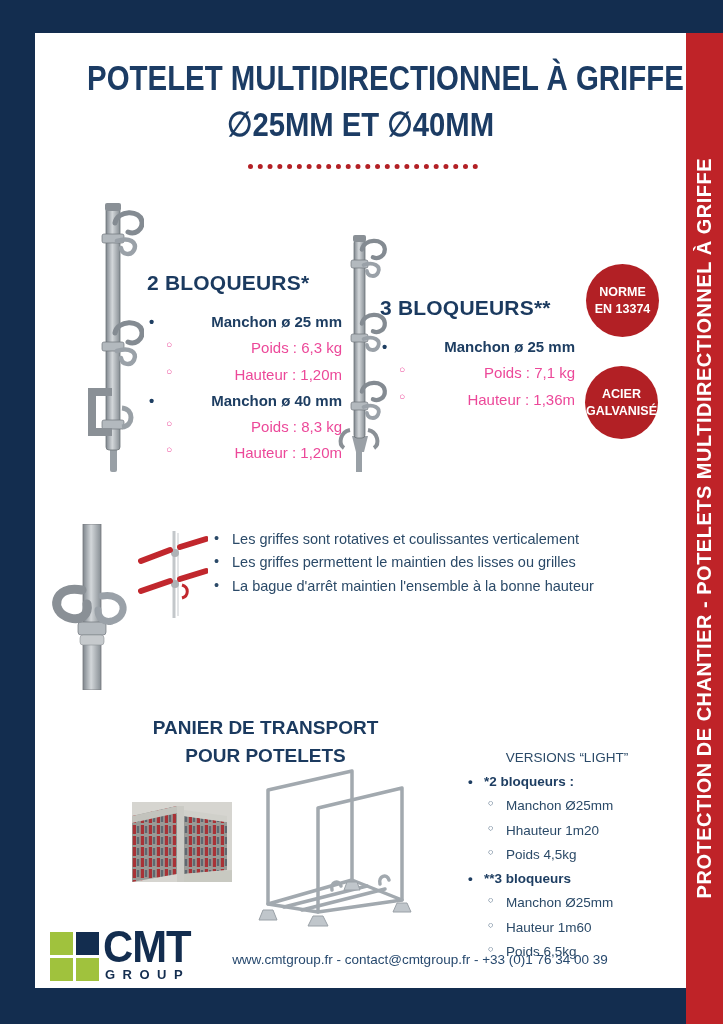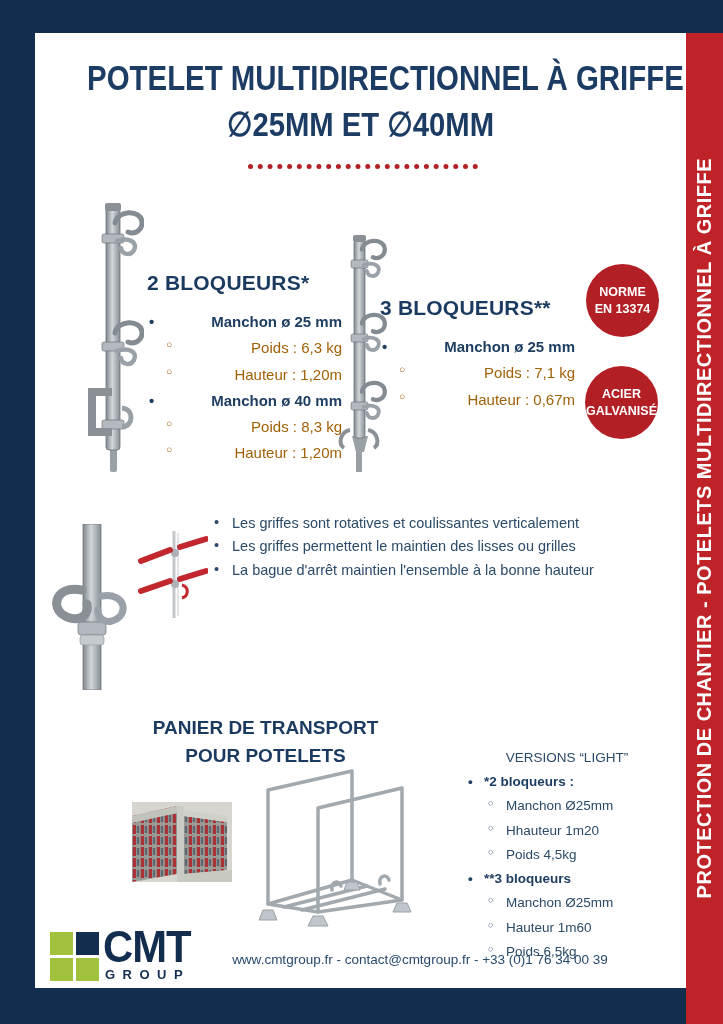--- a/index.html
+++ b/index.html
@@ -30,31 +30,31 @@
   .dotted{position:absolute;left:248px;top:164px;width:230px;height:0;
     border-top:5px dotted #b32025;}
   
   .spec{position:absolute;}
   .spec-left{left:147px;top:255px;width:195px;margin-top:16px;}
   .spec-right{left:380px;top:296px;width:195px;}
   .spec h2{margin:0 0 14px 0;font-size:21px;font-weight:700;color:#1b3a5f;letter-spacing:0.2px;}
   .spec-list{list-style:none;margin:0;padding:0;font-size:15px;line-height:1.75;}
   .spec-list>li{position:relative;padding-left:17px;font-weight:700;color:#1e3e62;text-align:right;}
   .spec-list>li::before{content:"•";position:absolute;left:2px;top:0;}
-  .spec-list ul{list-style:none;margin:0;padding:0;font-weight:400;color:#a16207;}
+  .spec-list ul{list-style:none;margin:0;padding:0;font-weight:400;color:#ec4899;}
   .spec-list ul li{position:relative;padding-left:20px;}
   .spec-list ul li::before{content:"○";position:absolute;left:2px;top:1px;font-size:0.68em;}
   
   .badge{position:absolute;width:73px;height:73px;border-radius:50%;background:#b22025;
     color:#fff;display:flex;flex-direction:column;align-items:center;justify-content:center;
     font-weight:700;font-size:12.5px;line-height:1.3;text-align:center;}
   .badge1{left:586px;top:264px;}
   .badge2{left:585px;top:366px;}
   
-  .features{position:absolute;left:210px;top:512px;width:460px;list-style:none;margin:0;padding:0;
+  .features{position:absolute;left:210px;top:528px;width:460px;list-style:none;margin:0;padding:0;
     font-size:14.5px;line-height:1.55;color:#2b4a68;}
   .features li{position:relative;padding-left:22px;margin-bottom:1px;}
   .features li::before{content:"•";position:absolute;left:4px;top:-1px;}
   .features li.justify{text-align:justify;}
   
   .transport-h{position:absolute;left:148px;top:714px;width:235px;margin:0;text-align:center;
     font-size:19px;font-weight:700;color:#1b3a5f;line-height:1.45;}
   
   .versions{position:absolute;left:458px;top:750px;width:218px;}
   .versions h3{margin:0 0 5px 0;font-size:13.5px;font-weight:400;color:#2b4a68;text-align:center;}
@@ -156,21 +156,21 @@
     <path d="M40,200 C50,202 52,214 46,218" stroke="#8a9096" stroke-width="4" fill="none"></path>
   </svg>
 
   <section class="spec spec-right">
     <h2>3 BLOQUEURS**</h2>
     <ul class="spec-list">
       <li>
         <span>Manchon ø 25 mm</span>
         <ul>
           <li>Poids : 7,1 kg</li>
-          <li>Hauteur : 0,67m</li>
+          <li>Hauteur : 1,36m</li>
         </ul>
       </li>
     </ul>
   </section>
 
   <div class="badge badge1">
     <span>NORME</span>
     <span>EN 13374</span>
   </div>
   <div class="badge badge2">

